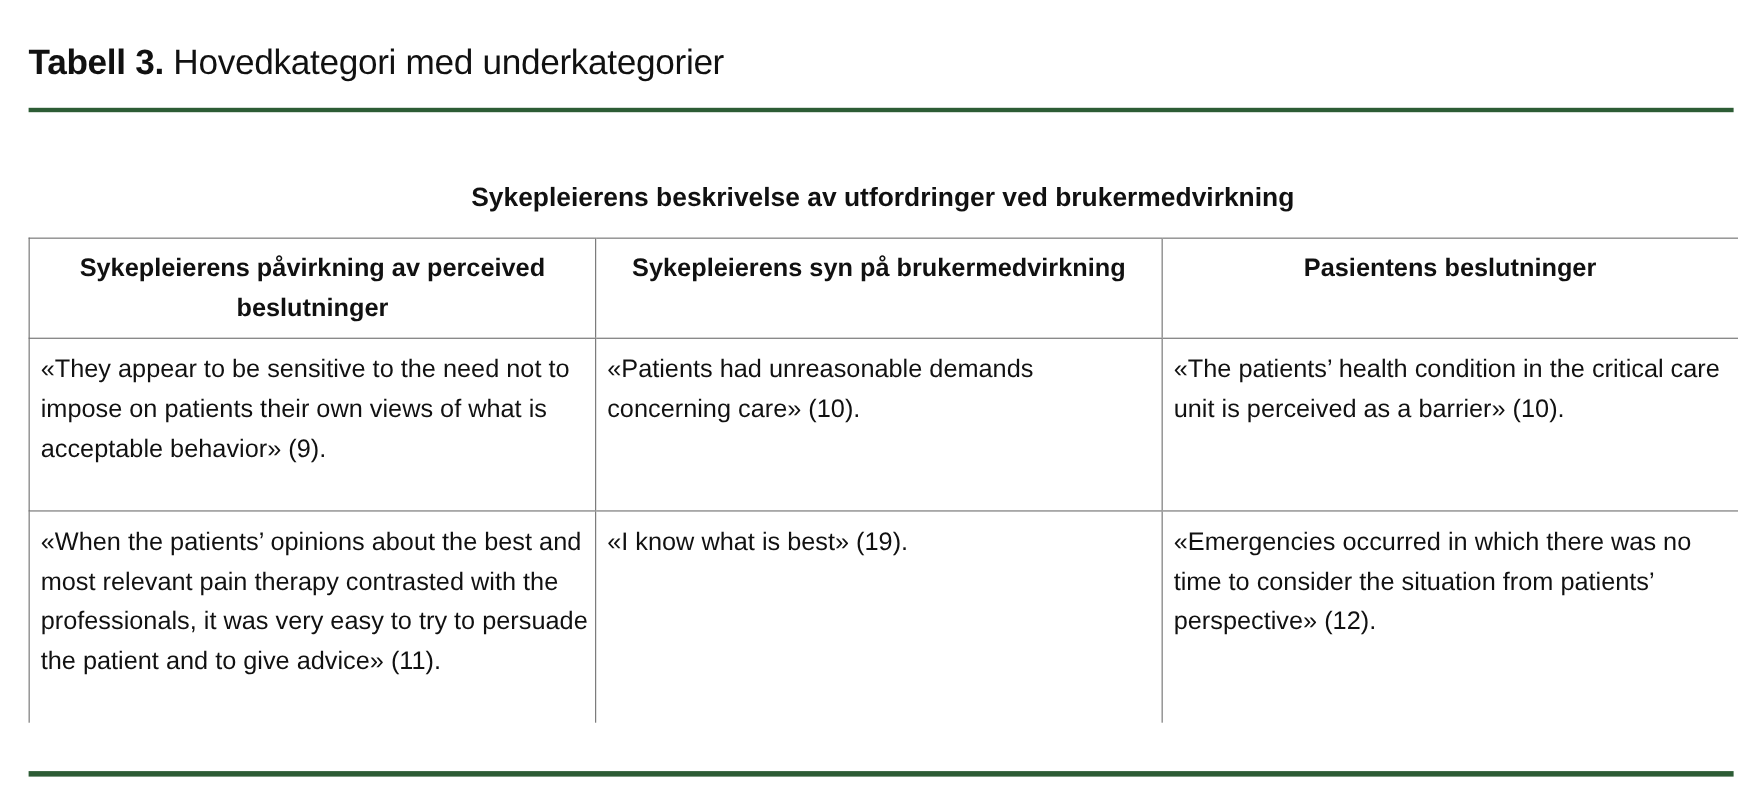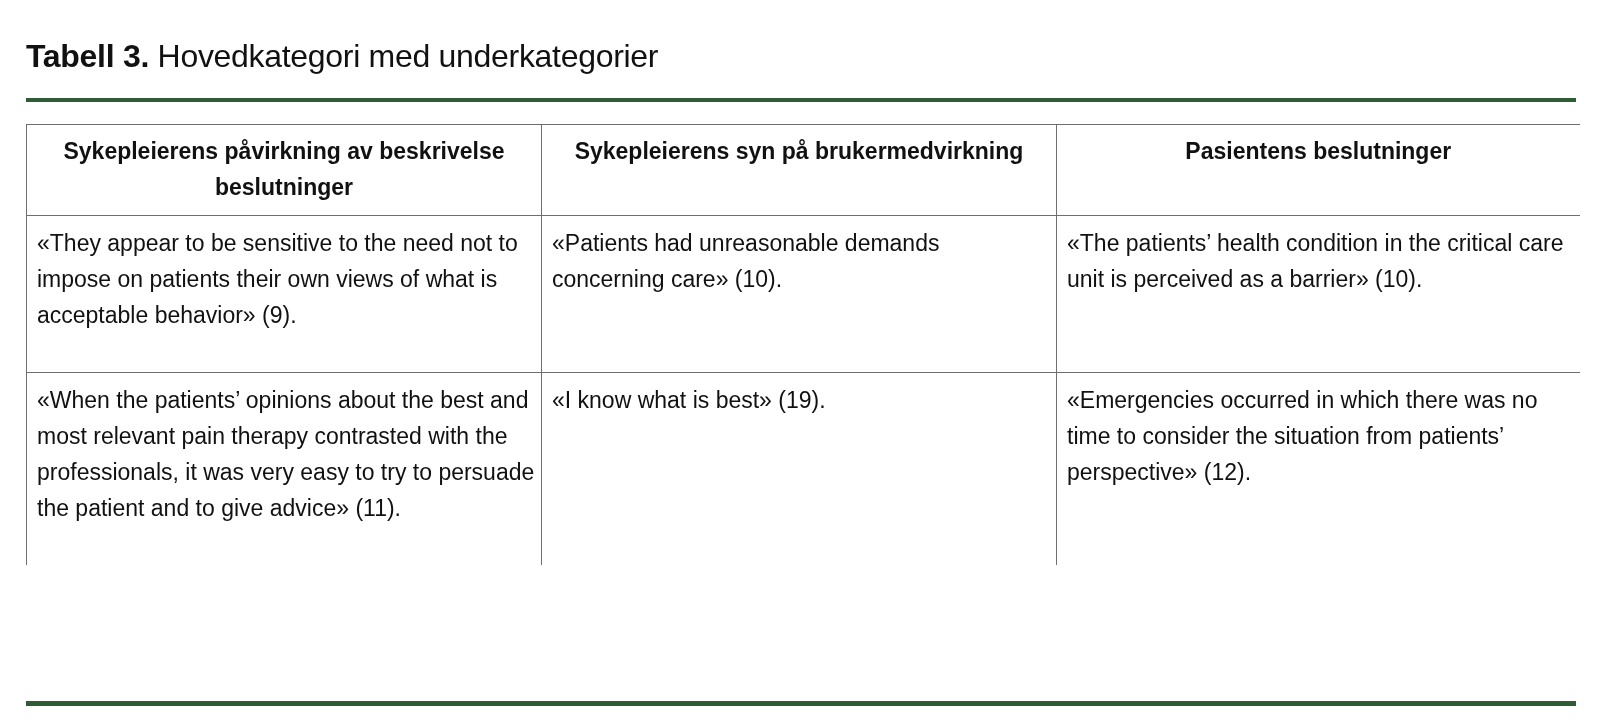--- a/index.html
+++ b/index.html
@@ -84,30 +84,31 @@
 
 <div class="page">
 
   <div class="page-title">
     <span class="bold">Tabell 3.</span>
     <span>Hovedkategori med underkategorier</span>
   </div>
 
   <div class="rule top"></div>
 
+  <div class="table-caption">Sykepleierens beskrivelse av utfordringer ved brukermedvirkning</div>
 
   <table class="quotes">
     <colgroup>
       <col style="width:515px">
       <col style="width:515px">
       <col style="width:523px">
     </colgroup>
     <thead>
       <tr>
-        <th>Sykepleierens påvirkning av beskrivelse beslutninger</th>
+        <th>Sykepleierens påvirkning av perceived beslutninger</th>
         <th>Sykepleierens syn på brukermedvirkning</th>
         <th>Pasientens beslutninger</th>
       </tr>
     </thead>
     <tbody>
       <tr class="row-1">
         <td>«They appear to be sensitive to the need not to impose on patients their own views of what is acceptable behavior» (9).</td>
         <td>«Patients had unreasonable demands concerning care» (10).</td>
         <td>«The patients’ health condition in the critical care unit is perceived as a barrier» (10).</td>
       </tr>

